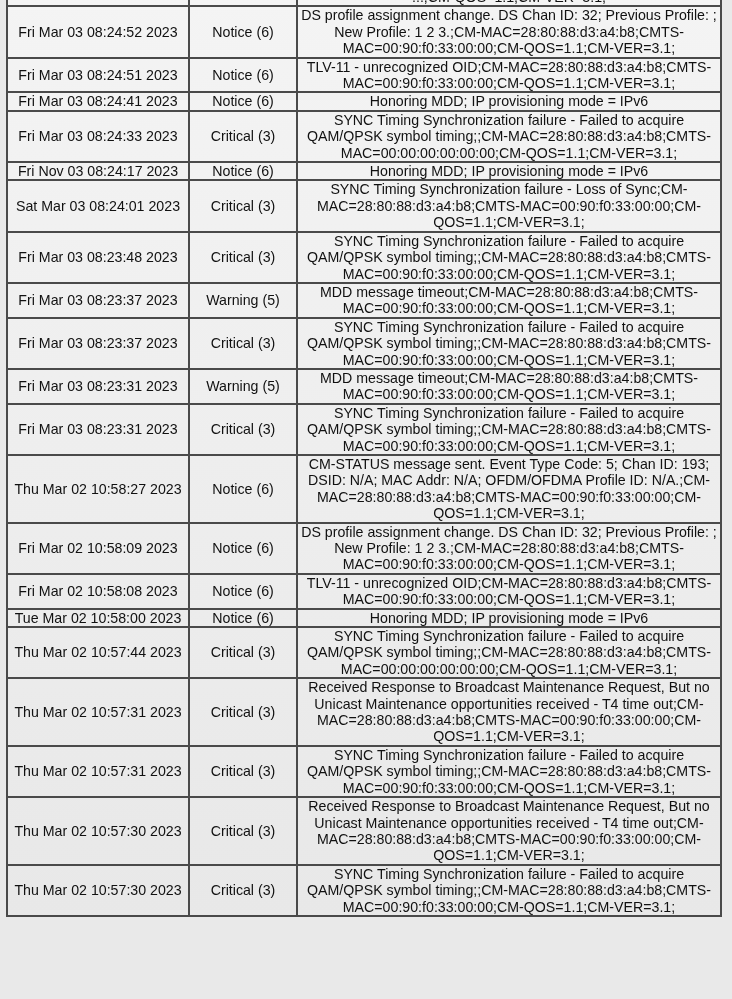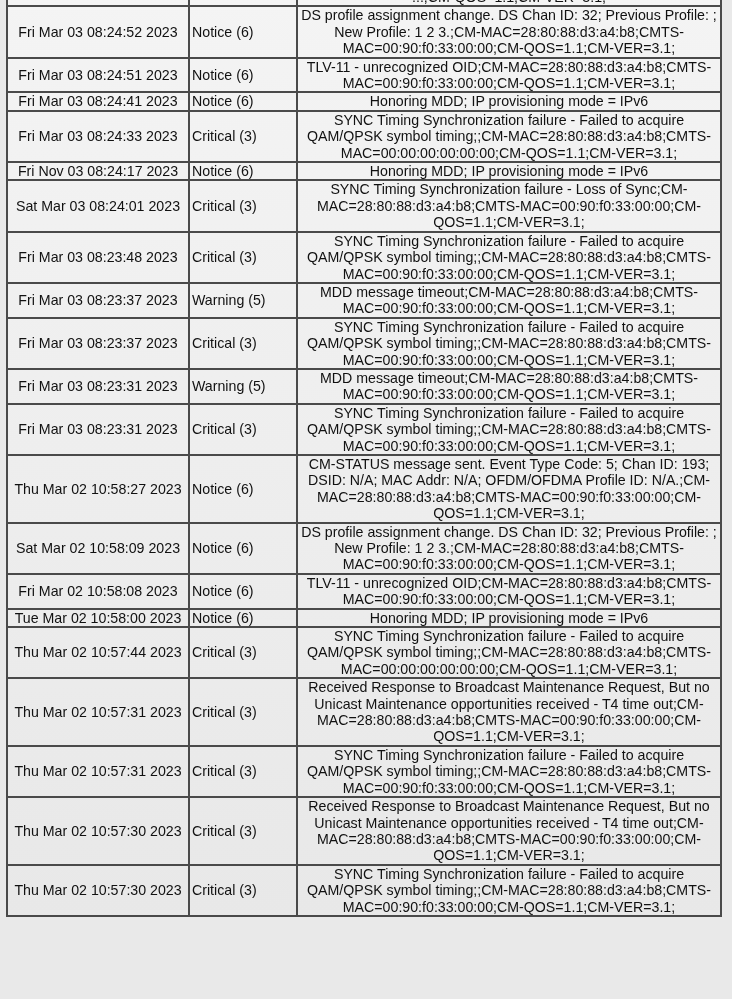--- a/index.html
+++ b/index.html
@@ -28,21 +28,21 @@
       background: linear-gradient(#f4f4f4, #e8e8e8);
       border: 2px solid #4a4a4a;
     }
     table.log td {
       border: 2px solid #4a4a4a;
       padding: 0 2px;
       line-height: 16.4px;
       vertical-align: middle;
     }
     td.c-time { width: 176px; text-align: center; white-space: nowrap; }
-    td.c-prio { width: 102px; text-align: left; white-space: nowrap; }
+    td.c-prio { width: 102px; text-align: center; white-space: nowrap; }
     td.c-desc { text-align: center; word-break: break-word; padding-left: 1px; }
     tr.partial td { height: 14px; }
   </style>
 </head>
 <body>
 
 <div class="wrap">
   <table class="log">
     <tbody id="log-body">
       <tr class="partial">
@@ -104,21 +104,21 @@
           <td class="c-time">Fri Mar 03 08:23:31 2023</td>
           <td class="c-prio">Critical (3)</td>
           <td class="c-desc">SYNC Timing Synchronization failure - Failed to acquire QAM/QPSK symbol timing;;CM-MAC=28:80:88:d3:a4:b8;CMTS-MAC=00:90:f0:33:00:00;CM-QOS=1.1;CM-VER=3.1;</td>
         </tr>
         <tr>
           <td class="c-time">Thu Mar 02 10:58:27 2023</td>
           <td class="c-prio">Notice (6)</td>
           <td class="c-desc">CM-STATUS message sent. Event Type Code: 5; Chan ID: 193; DSID: N/A; MAC Addr: N/A; OFDM/OFDMA Profile ID: N/A.;CM-MAC=28:80:88:d3:a4:b8;CMTS-MAC=00:90:f0:33:00:00;CM-QOS=1.1;CM-VER=3.1;</td>
         </tr>
         <tr>
-          <td class="c-time">Sat Mar 02 10:58:09 2023</td>
+          <td class="c-time">Fri Mar 02 10:58:09 2023</td>
           <td class="c-prio">Notice (6)</td>
           <td class="c-desc">DS profile assignment change. DS Chan ID: 32; Previous Profile: ; New Profile: 1 2 3.;CM-MAC=28:80:88:d3:a4:b8;CMTS-MAC=00:90:f0:33:00:00;CM-QOS=1.1;CM-VER=3.1;</td>
         </tr>
         <tr>
           <td class="c-time">Fri Mar 02 10:58:08 2023</td>
           <td class="c-prio">Notice (6)</td>
           <td class="c-desc">TLV-11 - unrecognized OID;CM-MAC=28:80:88:d3:a4:b8;CMTS-MAC=00:90:f0:33:00:00;CM-QOS=1.1;CM-VER=3.1;</td>
         </tr>
         <tr>
           <td class="c-time">Tue Mar 02 10:58:00 2023</td>

